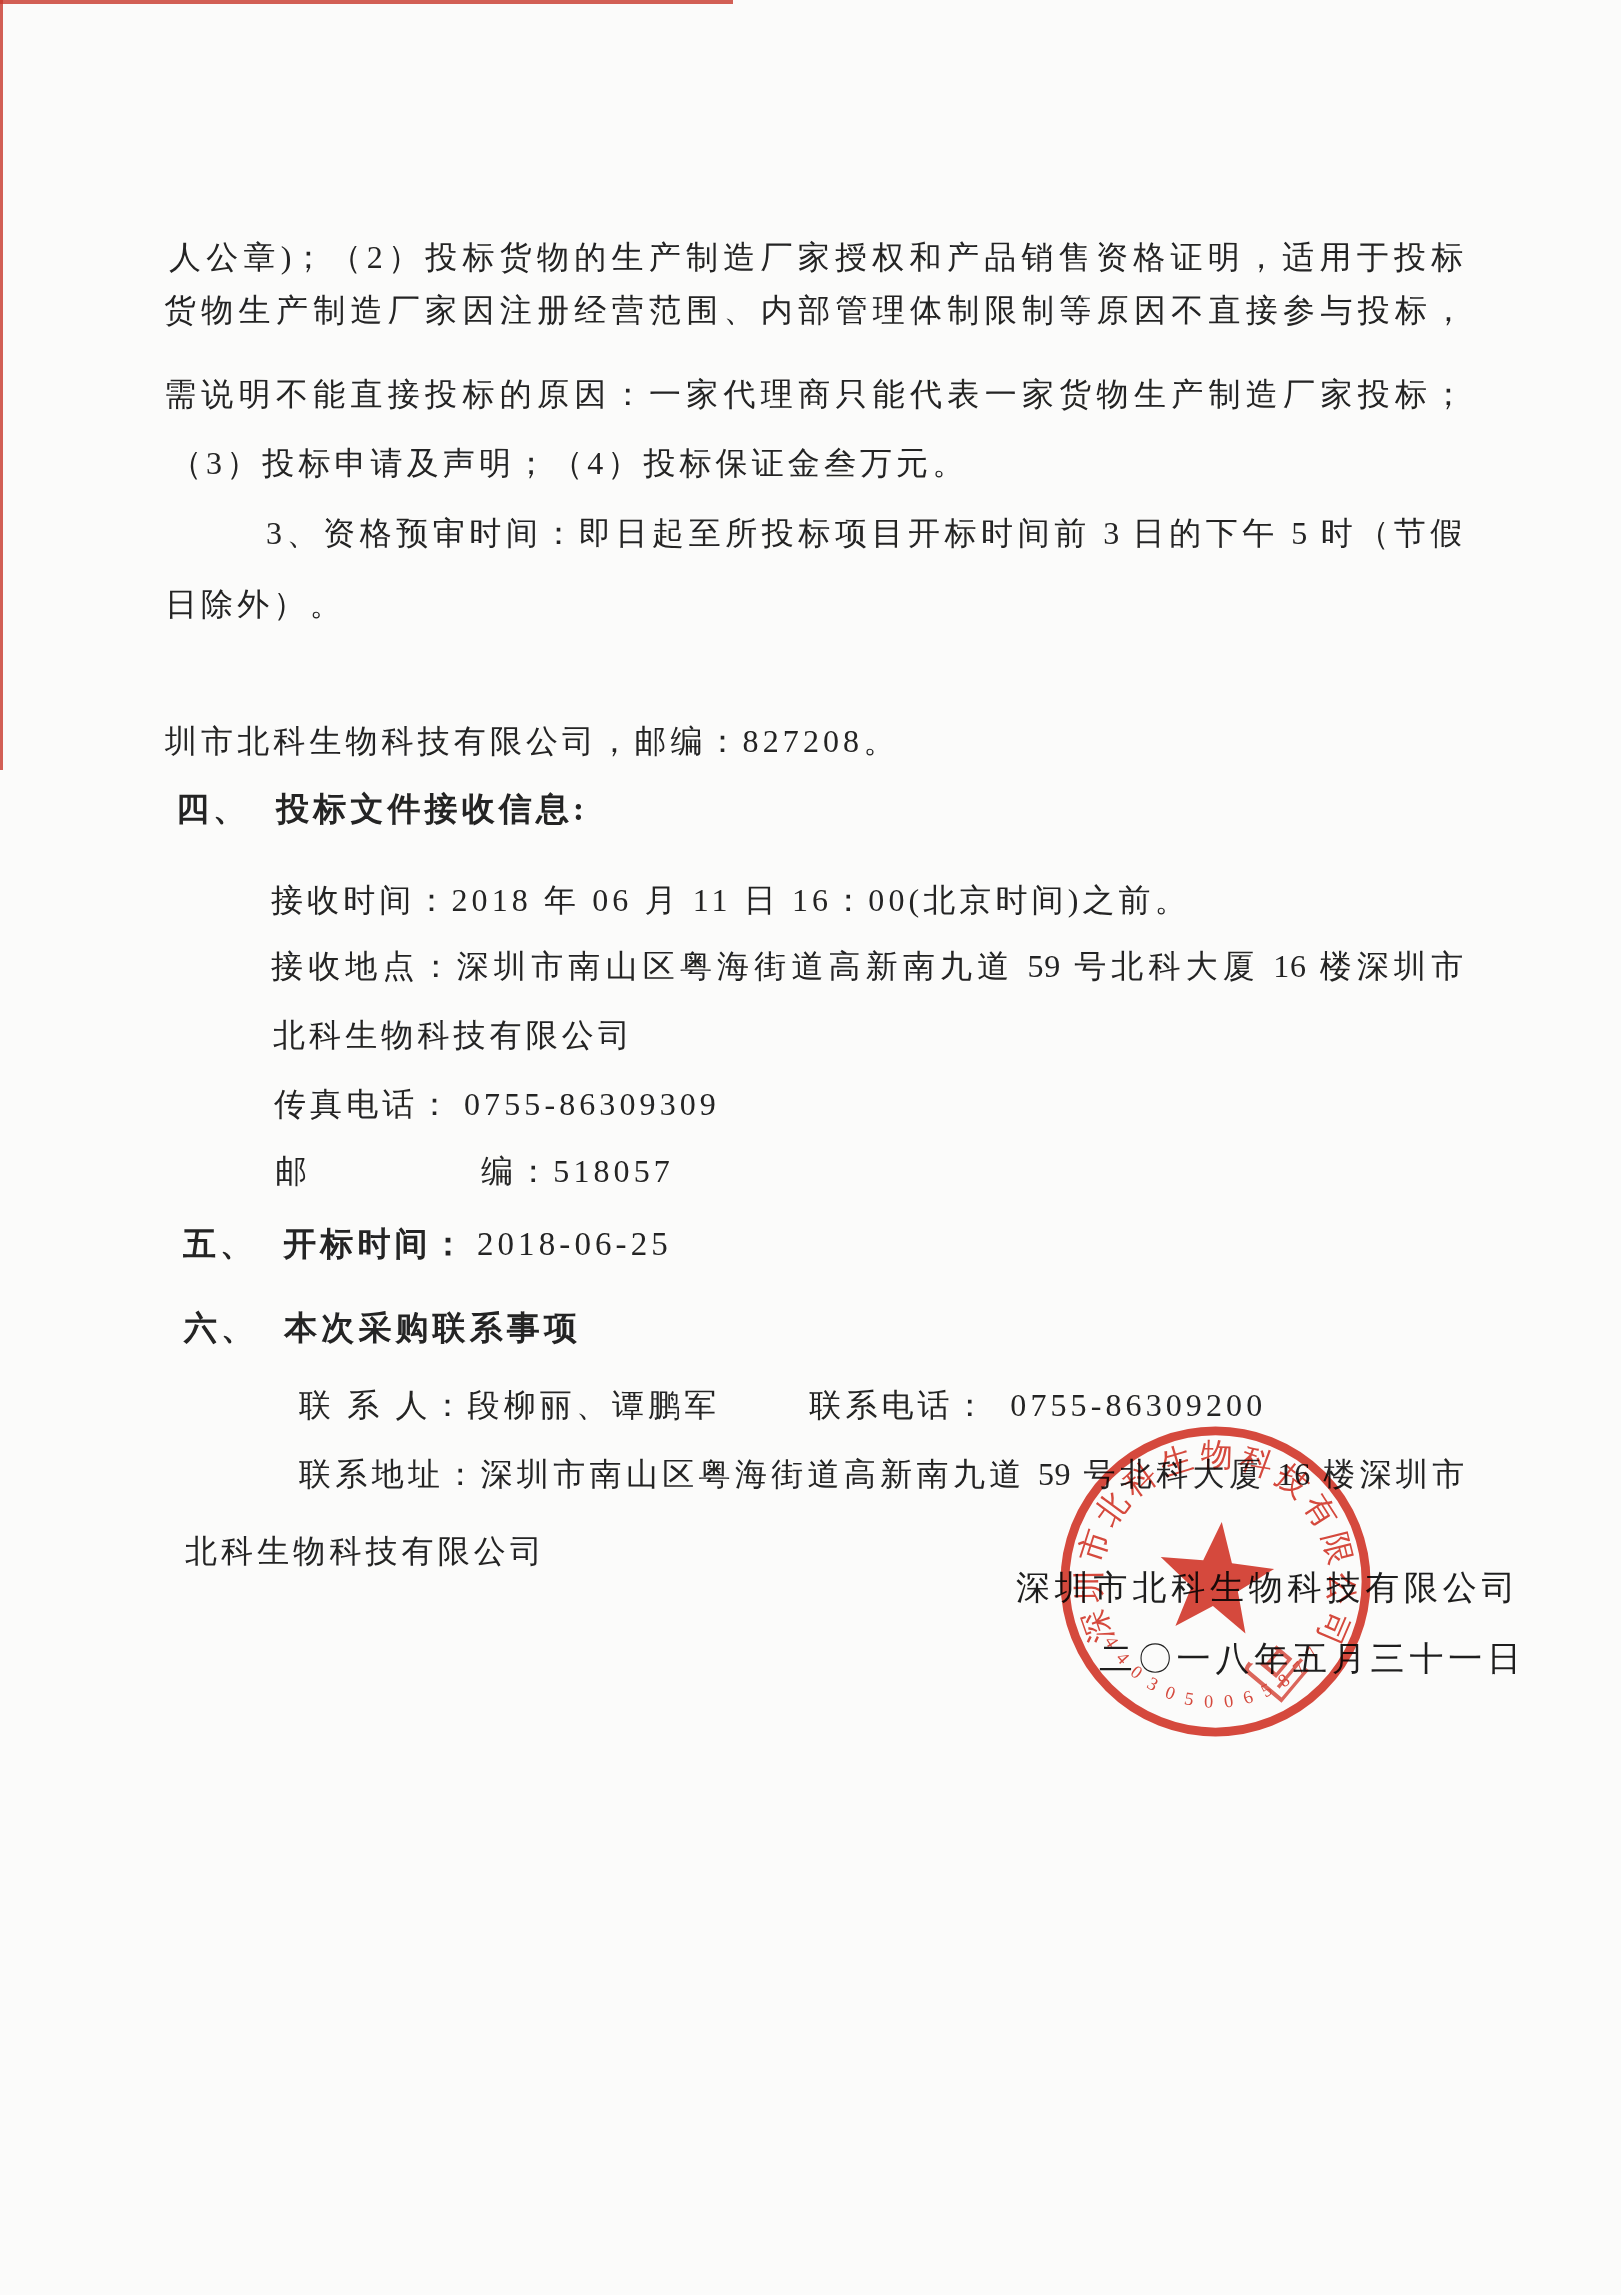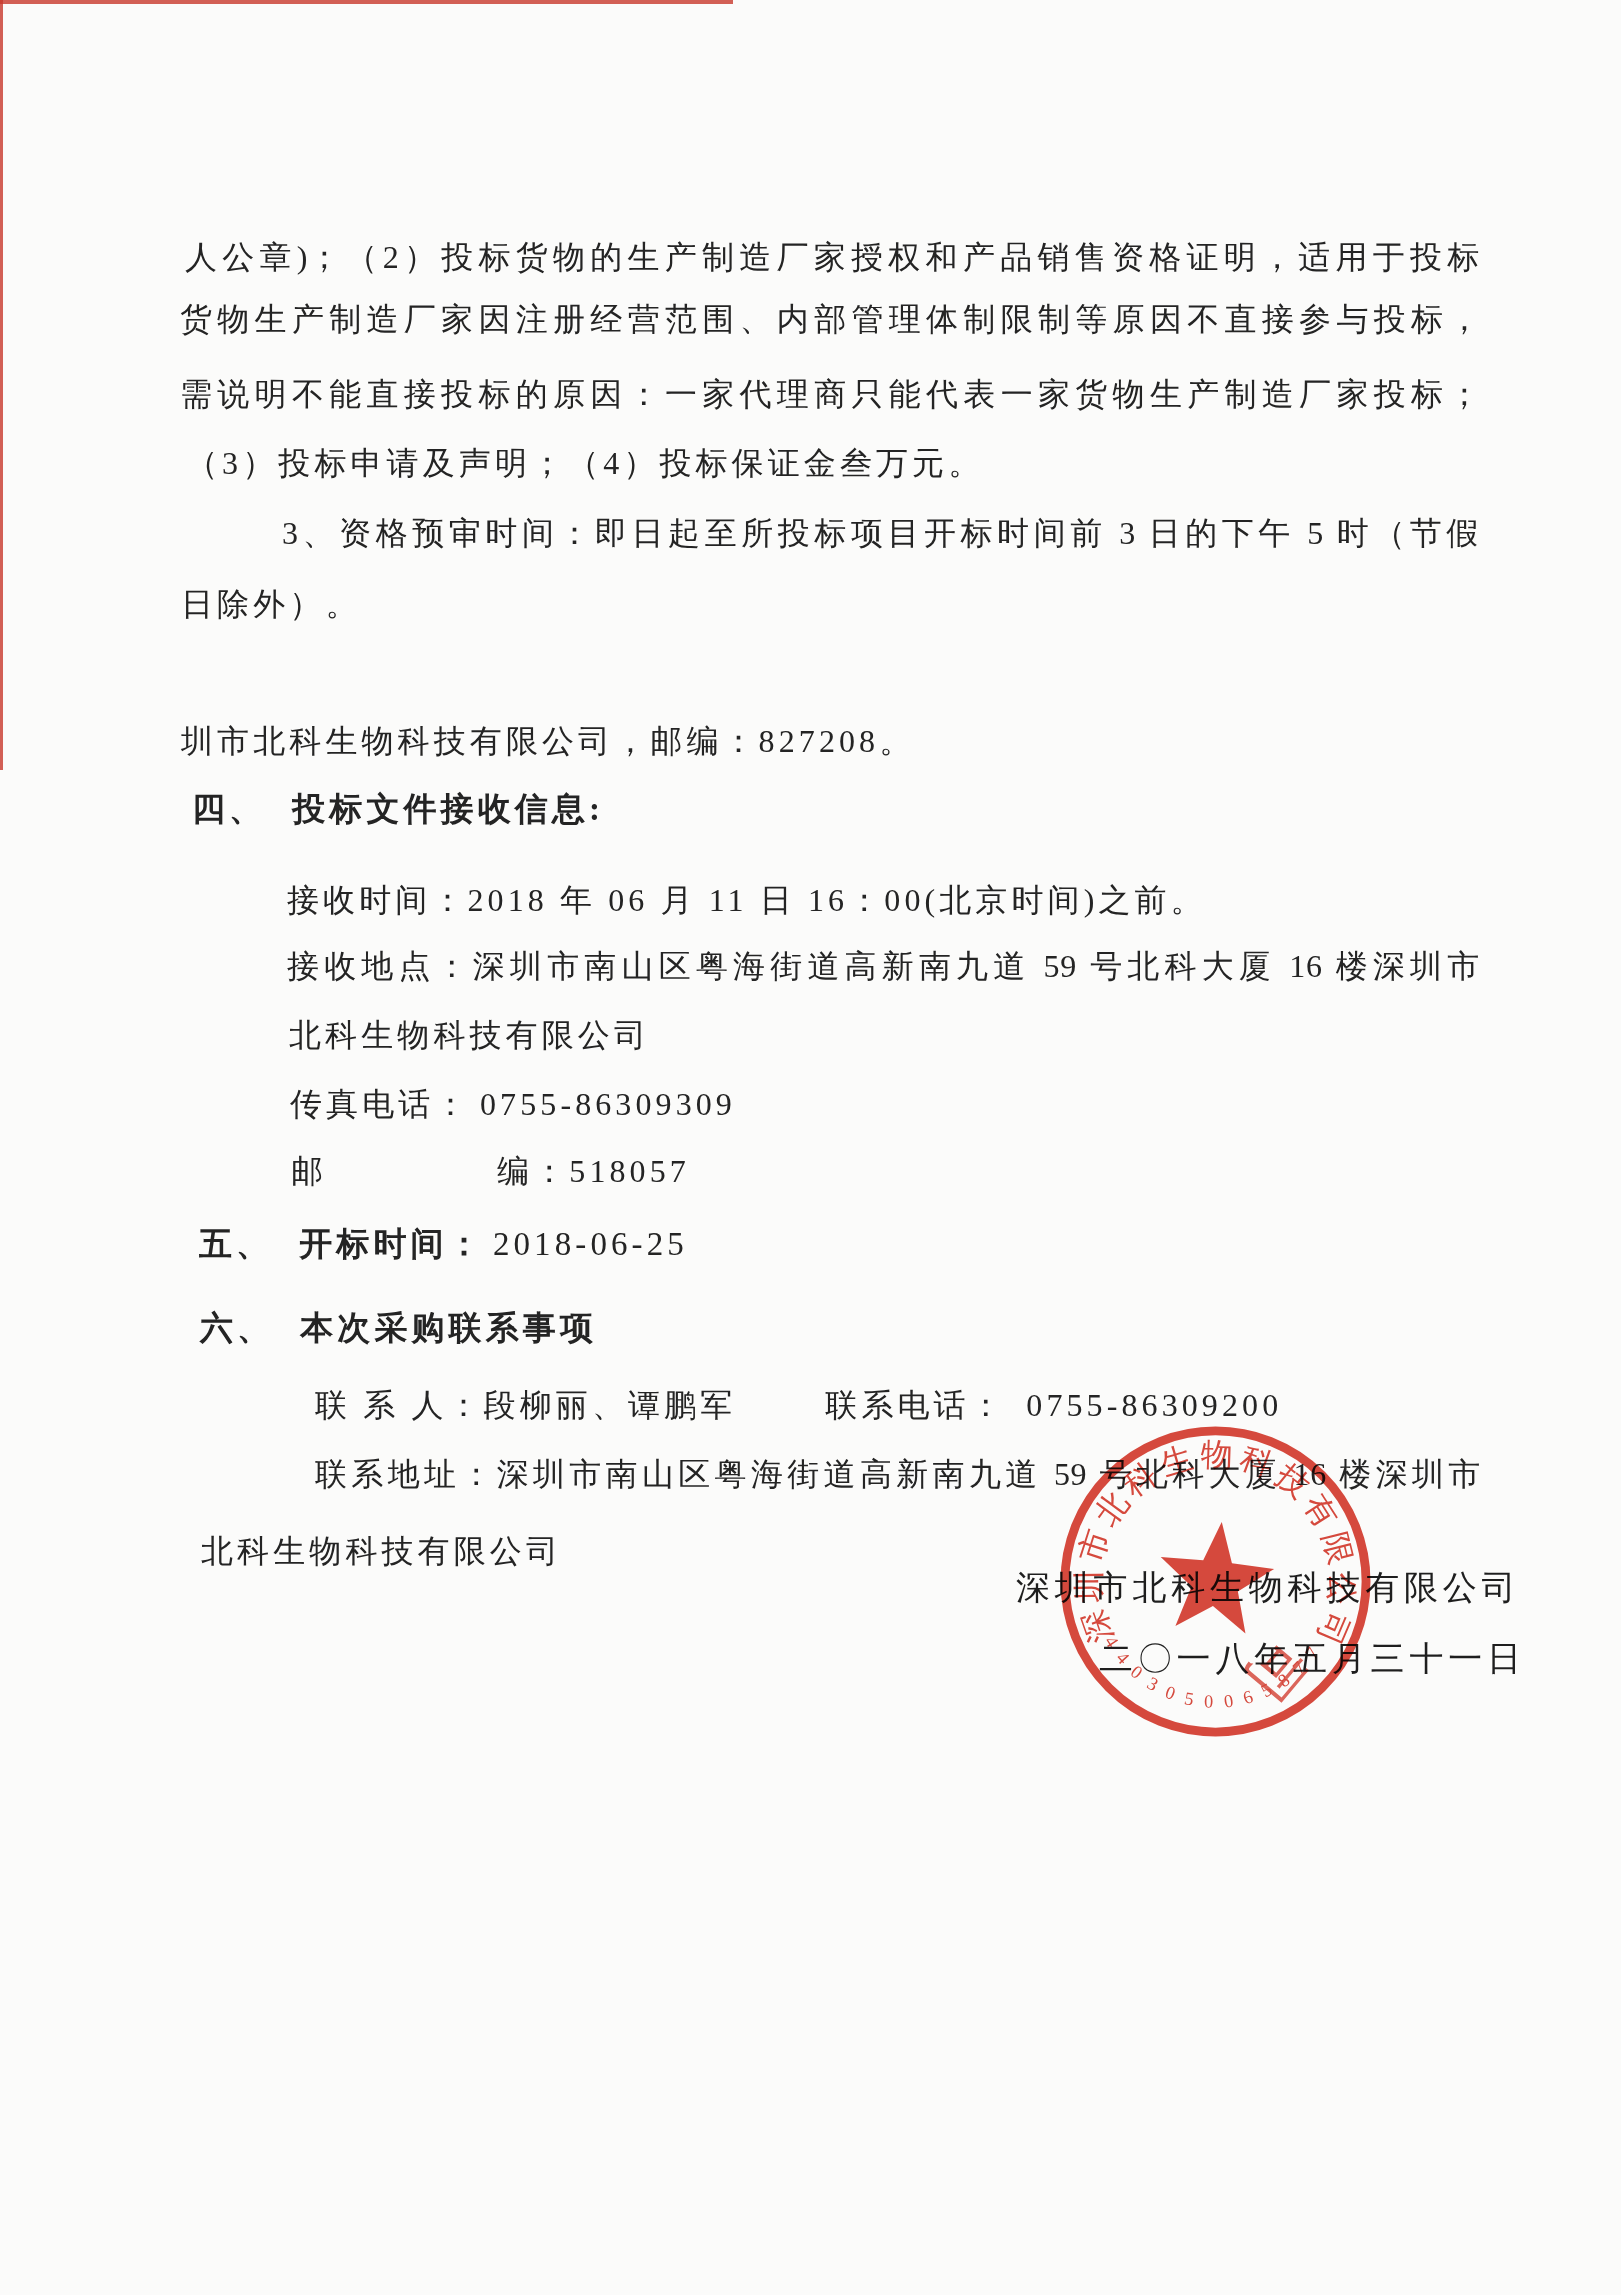--- a/index.html
+++ b/index.html
@@ -15,30 +15,29 @@
   .edge{position:absolute;background:#c8382c;}
   .edge-top{left:0;top:0;width:733px;height:4.1px;opacity:.8;}
   .edge-left{left:0;top:0;width:3.4px;height:770px;opacity:.8;}
 
   .line{
     position:absolute;
     font-size:32px;
     line-height:1.25;
     letter-spacing:4.1px;
     white-space:nowrap;
-    margin-left:16px;
   }
   .just{
     white-space:normal;
     letter-spacing:0.7px;
     text-align:justify;
     text-align-last:justify;
   }
   .l1{left:169px;top:237px;width:1295px;}
-  .l2{left:164px;top:299px;width:1301px;}
+  .l2{left:164px;top:290px;width:1301px;}
   .l3{left:164px;top:374px;width:1301px;}
   .l4{left:170px;top:443px;}
   .l5{left:266px;top:513px;width:1197px;}
   .l6{left:165px;top:584px;}
   .l7{left:266px;top:652px;width:1197px;}
   .l8{left:165px;top:721px;}
   .l9{left:176px;top:789px;}
   .l10{left:271px;top:880px;}
   .l11{left:271px;top:946px;width:1193px;}
   .l12{left:273px;top:1015px;}

